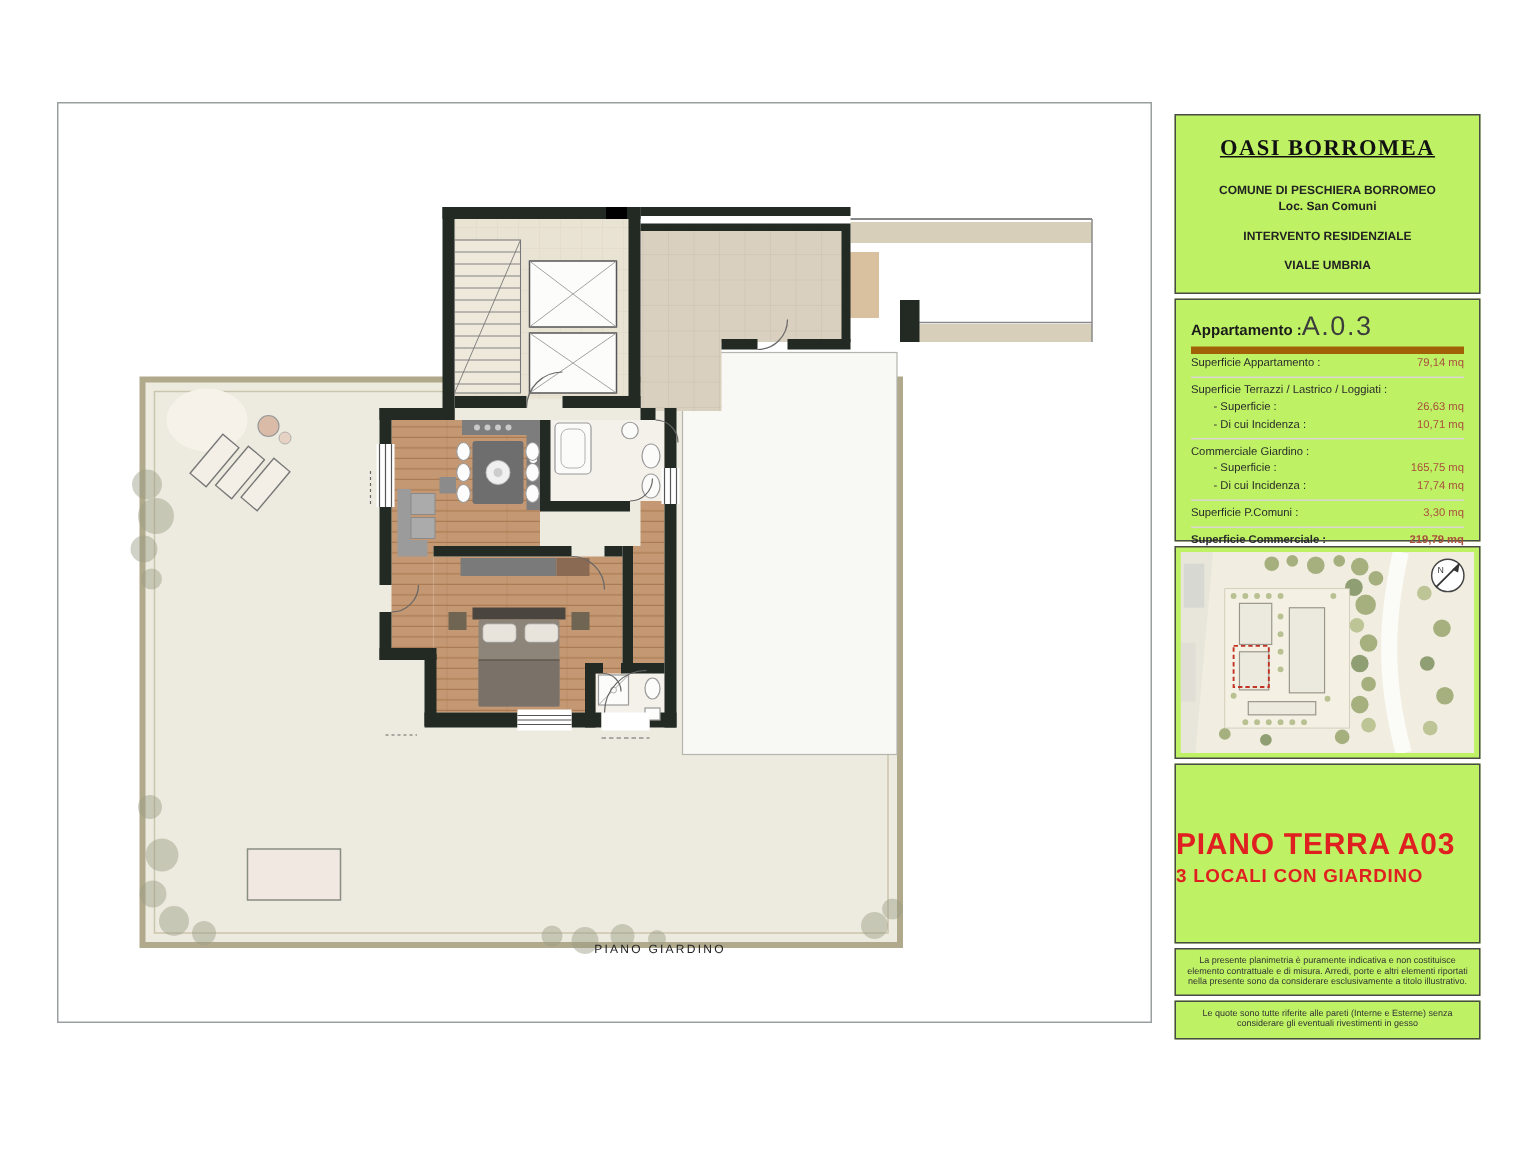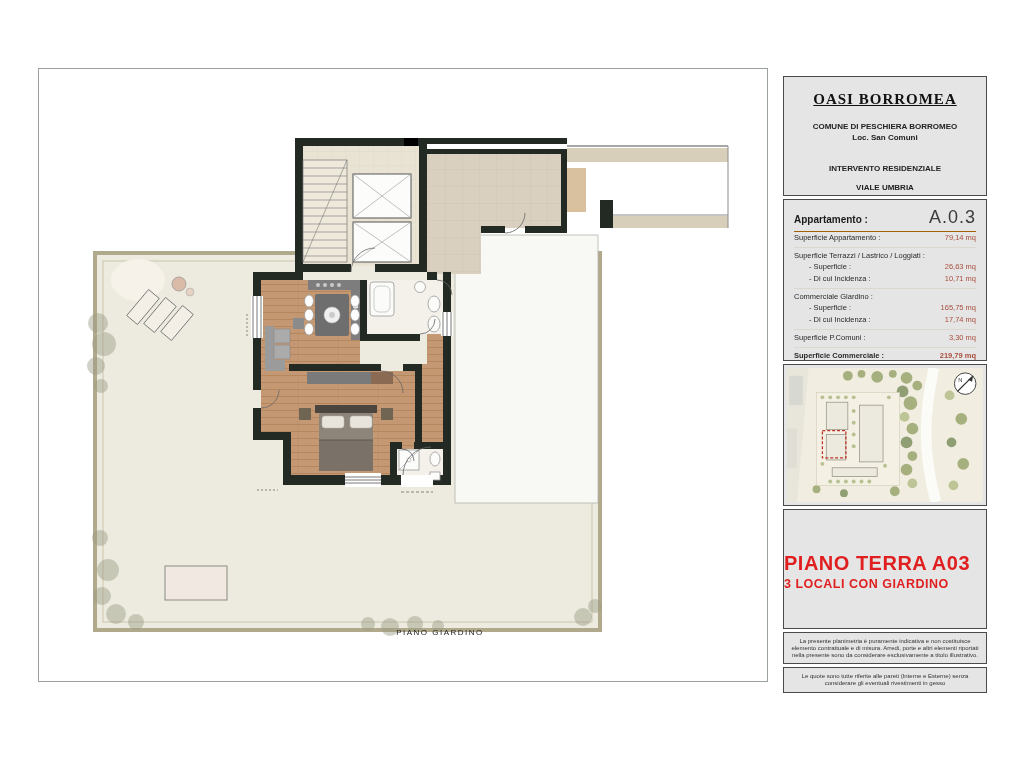--- a/index.html
+++ b/index.html
@@ -5,30 +5,30 @@
   html,body{margin:0;padding:0;background:#ffffff;}
   .page{position:relative;width:1024px;height:768px;background:#ffffff;overflow:hidden;
         font-family:"Liberation Sans", sans-serif;color:#1c1c1c;}
   
   .sheet-frame{position:absolute;left:38px;top:68px;width:730px;height:614px;
                border:1px solid #9aa0a0;box-sizing:border-box;background:#ffffff;}
   .plan-svg{position:absolute;left:38px;top:68px;}
   .plan-caption{position:absolute;left:350px;top:628px;width:180px;text-align:center;
                 font-size:8px;font-weight:normal;letter-spacing:1.5px;color:#222;}
   
-  .panel-box{position:absolute;left:783px;width:204px;background:#e5e5e5;
+  .panel-box{position:absolute;left:783px;width:204px;background:#bef264;
              border:1px solid #4a4a4a;box-sizing:border-box;}
   .hdr{top:76px;height:120px;text-align:center;}
   .hdr .project{margin-top:14px;font-family:"Liberation Serif", serif;font-weight:bold;
                 font-size:15px;letter-spacing:1px;text-decoration:underline;color:#111;}
   .hdr .sub{font-size:8px;font-weight:bold;color:#222;line-height:10px;}
-  .hdr .s1{margin-top:14px;} .hdr .s2{margin-top:1px;} .hdr .s3{margin-top:21px;} .hdr .s4{margin-top:9px;}
+  .hdr .s1{margin-top:14px;} .hdr .s2{margin-top:1px;} .hdr .s3{margin-top:10px;} .hdr .s4{margin-top:9px;}
   .tbl{top:199px;height:162px;padding:7px 10px 0 10px;}
-  .title-row{display:flex;justify-content:space-between;align-items:baseline;
-             border-bottom:1px solid #a16207;padding-bottom:3px;}
+  .title-row{display:flex;align-items:baseline;
+             border-bottom:5px solid #a16207;padding-bottom:3px;}
   .apt-label{font-weight:bold;font-size:10px;color:#1b1b1b;}
   .apt-value{font-size:18px;color:#3c3c3c;letter-spacing:1px;}
   .trow{display:flex;justify-content:space-between;font-size:7.5px;line-height:10.5px;
         color:#2a2a2a;padding:.5px 0;}
   .trow .val{color:#a94f3d;}
   .indent{padding-left:15px;}
   .boldrow{font-weight:bold;}
   .sep{border-top:1px solid #dcd8cf;margin-top:3px;padding-top:3px;}
   .map{top:364px;height:142px;padding:3px;}
   .redbox{top:509px;height:120px;text-align:left;}

